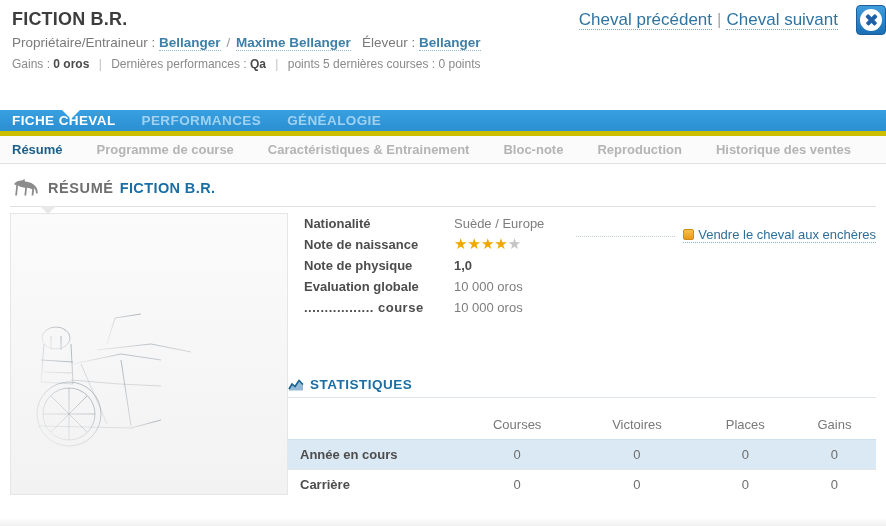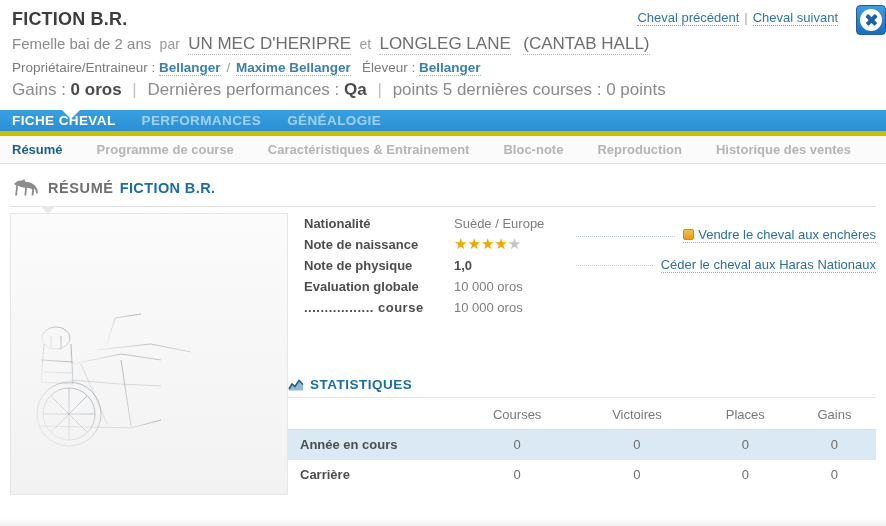--- a/index.html
+++ b/index.html
@@ -65,33 +65,33 @@
     color: #3d7fa6;
     text-decoration: none;
     border-bottom: 1px dotted #8fb8cd;
     font-weight: bold;
   }
   .owner-line .sep { color: #9a9a9a; padding: 0 2px; }
   .owner-line .lbl { color: #7a7a7a; }
 
   .gains-line {
     margin-top: 4px;
-    font-size: 17px;
+    font-size: 12px;
     color: #8a8a8a;
     line-height: 17px;
     white-space: nowrap;
   }
   .gains-line b { color: #4a4a4a; font-weight: bold; }
   .gains-line .pipe { color: #c0c0c0; padding: 0 6px; }
 
   .nav-top-right {
     position: absolute;
     right: 48px;
     top: 10px;
-    font-size: 13px;
+    font-size: 17px;
     white-space: nowrap;
   }
   .nav-top-right a {
     color: #2f74a0;
     text-decoration: none;
     border-bottom: 1px dotted #7fa9c2;
   }
   .nav-top-right .divider { color: #a8a8a8; padding: 0 5px; }
 
   .close-btn {
@@ -325,21 +325,21 @@
     font-size: 13.5px;
     font-weight: bold;
     letter-spacing: 0.5px;
     color: #1b6ea3;
     margin-left: 6px;
   }
 
   .stats-table {
     width: 100%;
     border-collapse: collapse;
-    margin-top: 2px;
+    margin-top: 12px;
   }
   .stats-table th {
     font-size: 13px;
     font-weight: normal;
     color: #787878;
     padding: 7px 0 7px 0;
     text-align: center;
   }
   .stats-table th.rowhead { width: 170px; }
   .stats-table td {
@@ -374,28 +374,20 @@
     <div class="nav-top-right">
       <a href="#">Cheval précédent</a><span class="divider">|</span><a href="#">Cheval suivant</a>
     </div>
 
     <div class="close-btn">
       <span class="disc"></span>
     </div>
 
     <div class="horse-title">FICTION B.R.</div>
 
-    <div class="breeding-line">
-      <span>Femelle bai de 2 ans</span>
-      &nbsp;<span class="conn">par</span>&nbsp;
-      <span class="sire">UN MEC D'HERIPRE</span>
-      &nbsp;<span class="conn">et</span>&nbsp;
-      <span class="dam">LONGLEG LANE</span>
-      &nbsp;&nbsp;<span class="damsire">(CANTAB HALL)</span>
-    </div>
 
     <div class="owner-line">
       <span class="lbl">Propriétaire/Entraineur :</span>
       <a href="#">Bellanger</a>
       <span class="sep">/</span>
       <a href="#">Maxime Bellanger</a>
       &nbsp;&nbsp;<span class="lbl">Éleveur :</span>
       <a href="#">Bellanger</a>
     </div>
 
@@ -576,26 +568,20 @@
         </table>
 
       <div class="actions">
         <div class="action-row">
           <span class="leader"></span>
           <a class="action-link" href="#">
             <span class="ic-square"></span>
             <span>Vendre le cheval aux enchères</span>
           </a>
         </div>
-        <div class="action-row">
-          <span class="leader"></span>
-          <a class="action-link" href="#">
-            <span>Céder le cheval aux Haras Nationaux</span>
-          </a>
-        </div>
       </div>
 
       <div style="position:absolute; left:0; right:0; top:164px;">
         <div class="stats-head">
           <svg width="16" height="14" viewBox="0 0 16 14">
             <path d="M1 11 L4 6 L7 8.5 L11 2.5 L15 6.5 L15 12.5 L1 12.5 Z" fill="#3d7fb5" opacity="0.55"></path>
             <polyline points="1,11 4,6 7,8.5 11,2.5 15,6.5" fill="none" stroke="#19608f" stroke-width="1.6"></polyline>
           </svg>
           <span class="s-label">STATISTIQUES</span>
         </div>

